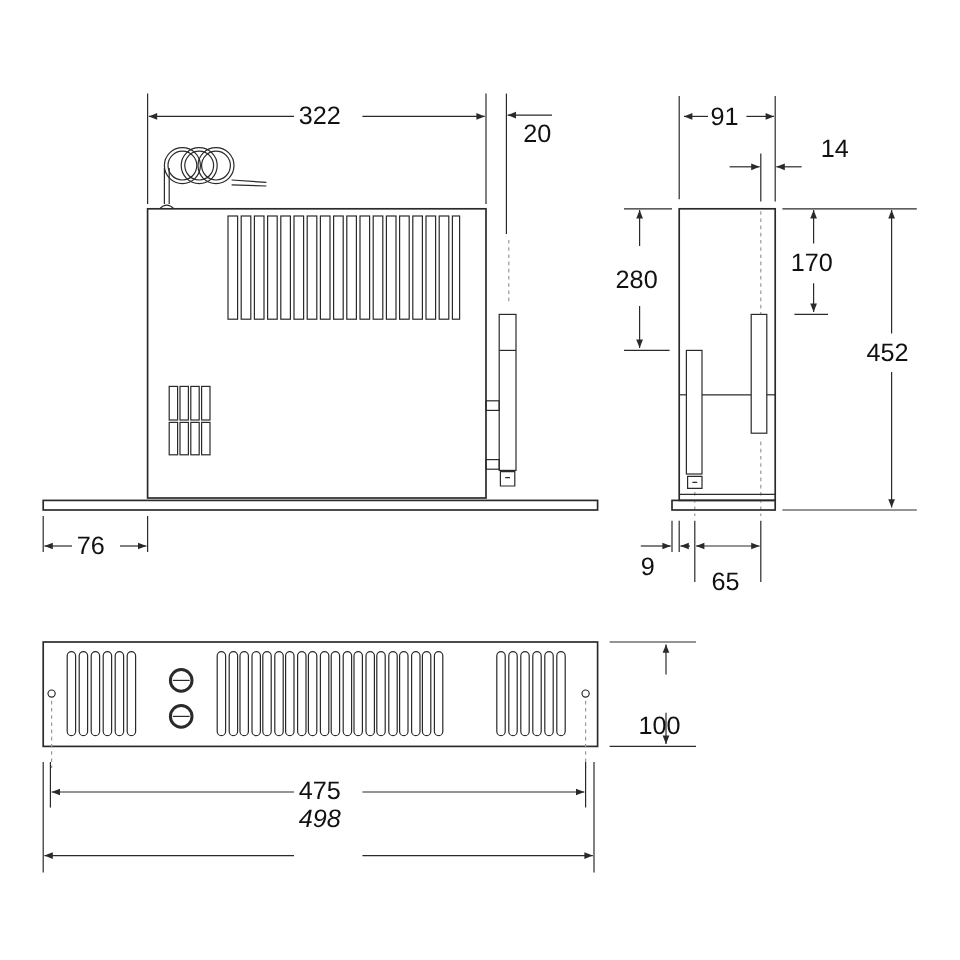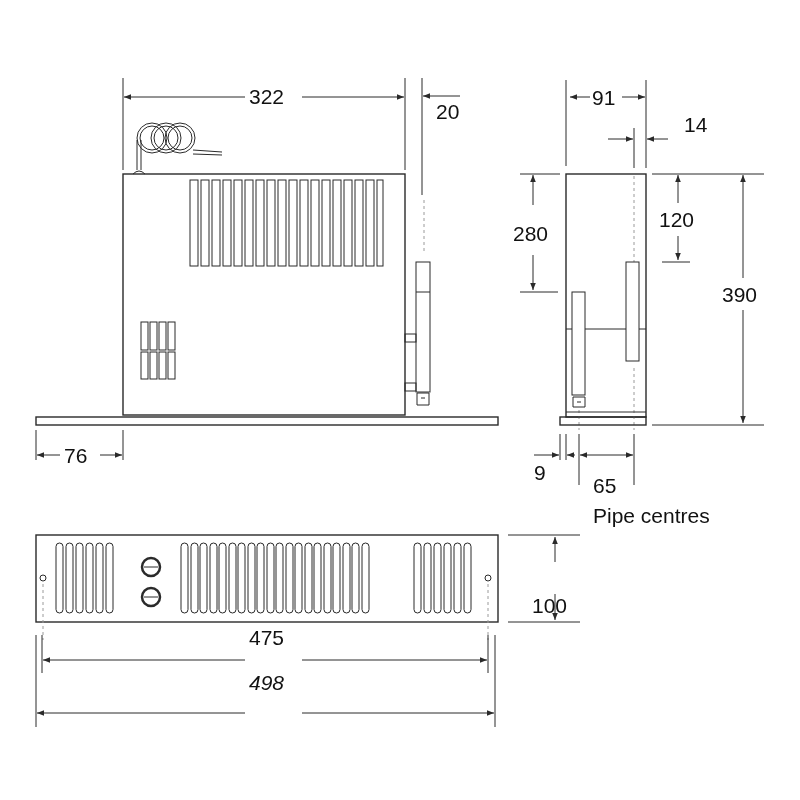--- a/index.html
+++ b/index.html
@@ -212,22 +212,21 @@
   </g>
 </svg>
 
 <span class="lbl" style="left:246px;top:86px;">322</span>
 <span class="cap" style="left:436px;top:100px;">20</span>
 <span class="cap" style="left:64px;top:444px;">76</span>
 
 <span class="cap" style="left:592px;top:86px;">91</span>
 <span class="cap" style="left:658px;top:113px;margin-left:26px;">14</span>
 <span class="cap" style="left:513px;top:222px;">280</span>
-<span class="cap" style="left:659px;top:208px;">120</span>
-<span class="cap" style="left:722px;top:283px;">390</span>
+<span class="cap" style="left:659px;top:208px;">170</span>
+<span class="cap" style="left:722px;top:283px;">452</span>
 <span class="cap" style="left:534px;top:461px;">9</span>
 <span class="cap" style="left:593px;top:474px;">65</span>
-<span class="cap" style="left:593px;top:504px;">Pipe centres</span>
 
 <span class="cap" style="left:532px;top:594px;">100</span>
-<span class="lbl" style="left:246px;top:627px;">475</span>
+<span class="lbl" style="left:246px;top:649px;">475</span>
 <span class="lbl" style="left:246px;top:672px;font-style:italic;">498</span>
 </div>
 
 </body></html>

